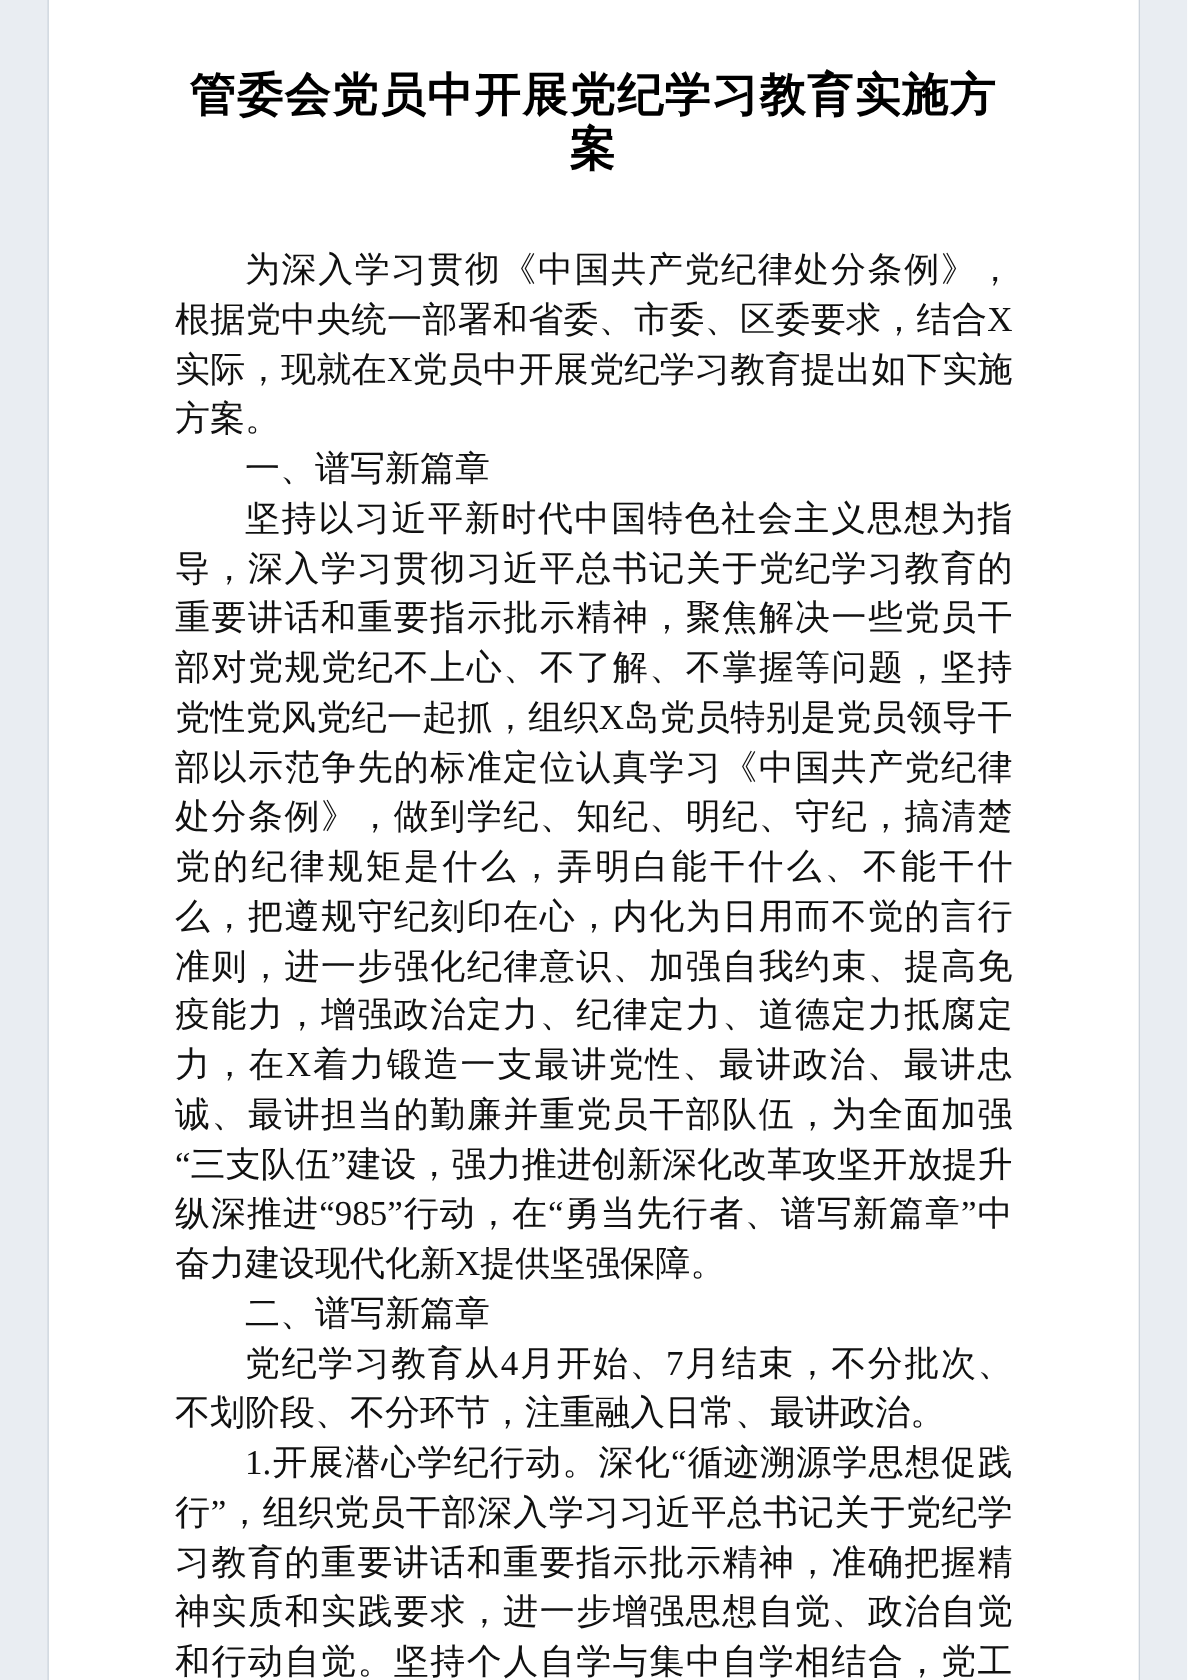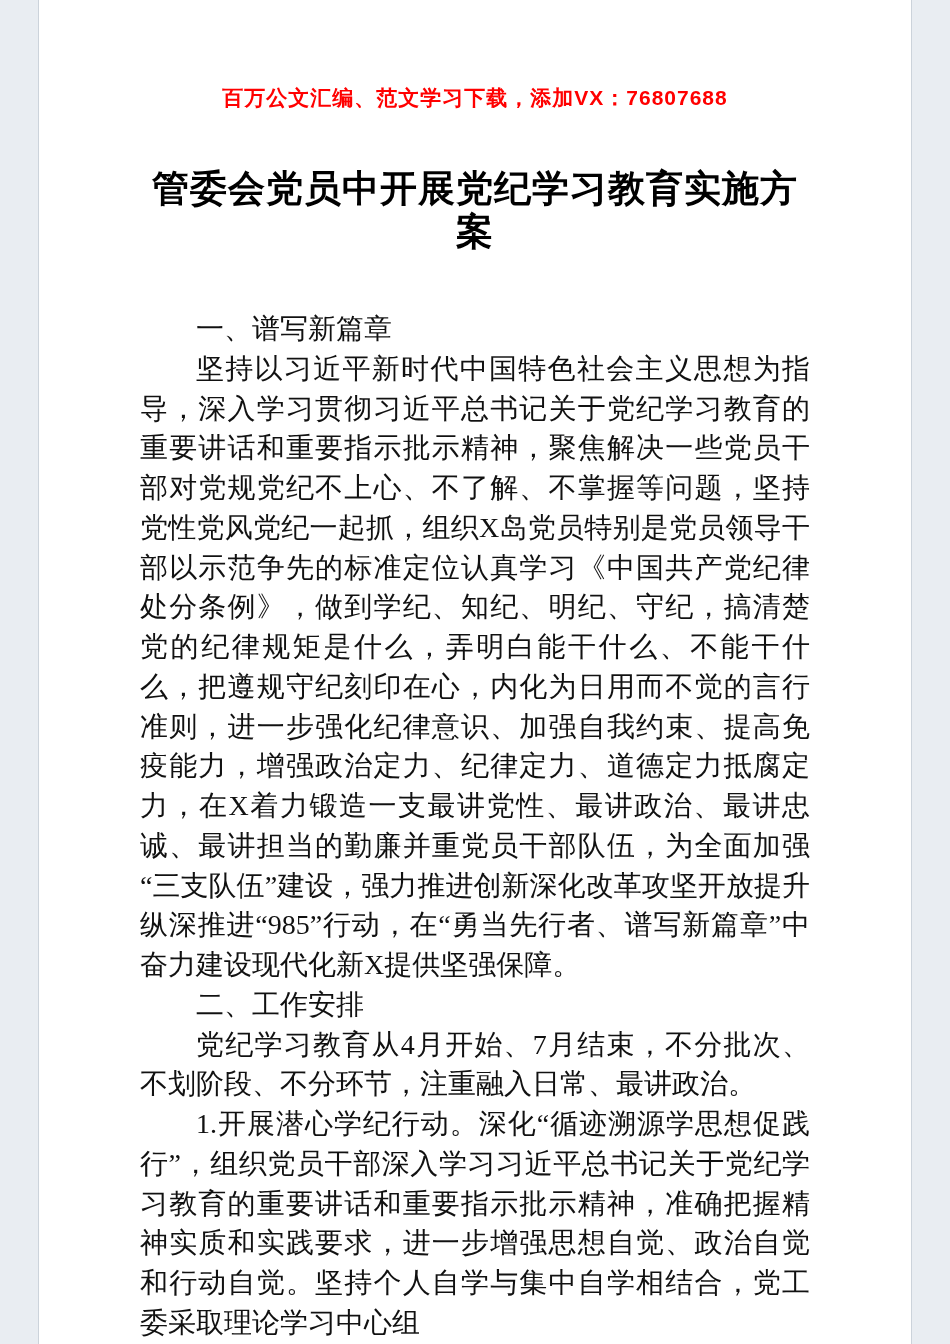--- a/index.html
+++ b/index.html
@@ -71,26 +71,26 @@
 </head>
 <body>
 
 <div class="page">
 
   <div class="edge-strip left"></div>
   <div class="edge-strip right"></div>
 
   <div class="content">
 
-    <div class="promo-notice" style="color: rgb(255, 0, 0);">百万公文汇编、范文学习下载，添加VX：76807688</div>
 
     <h1 class="doc-title">管委会党员中开展党纪学习教育实施方案</h1>
 
     <div class="doc-body">
+        <p class="para body">为深入学习贯彻《中国共产党纪律处分条例》，根据党中央统一部署和省委、市委、区委要求，结合X实际，现就在X党员中开展党纪学习教育提出如下实施方案。</p>
         <p class="para heading">一、谱写新篇章</p>
         <p class="para body">坚持以习近平新时代中国特色社会主义思想为指导，深入学习贯彻习近平总书记关于党纪学习教育的重要讲话和重要指示批示精神，聚焦解决一些党员干部对党规党纪不上心、不了解、不掌握等问题，坚持党性党风党纪一起抓，组织X岛党员特别是党员领导干部以示范争先的标准定位认真学习《中国共产党纪律处分条例》，做到学纪、知纪、明纪、守纪，搞清楚党的纪律规矩是什么，弄明白能干什么、不能干什么，把遵规守纪刻印在心，内化为日用而不觉的言行准则，进一步强化纪律意识、加强自我约束、提高免疫能力，增强政治定力、纪律定力、道德定力抵腐定力，在X着力锻造一支最讲党性、最讲政治、最讲忠诚、最讲担当的勤廉并重党员干部队伍，为全面加强“三支队伍”建设，强力推进创新深化改革攻坚开放提升纵深推进“985”行动，在“勇当先行者、谱写新篇章”中奋力建设现代化新X提供坚强保障。</p>
-        <p class="para heading">二、工作安排</p>
+        <p class="para heading">二、谱写新篇章</p>
         <p class="para body">党纪学习教育从4月开始、7月结束，不分批次、不划阶段、不分环节，注重融入日常、最讲政治。</p>
         <p class="para body">1.开展潜心学纪行动。深化“循迹溯源学思想促践行”，组织党员干部深入学习习近平总书记关于党纪学习教育的重要讲话和重要指示批示精神，准确把握精神实质和实践要求，进一步增强思想自觉、政治自觉和行动自觉。坚持个人自学与集中自学相结合，党工委采取理论学习中心组</p>
       </div>
 
   </div>
 </div>
 
 </body></html>

